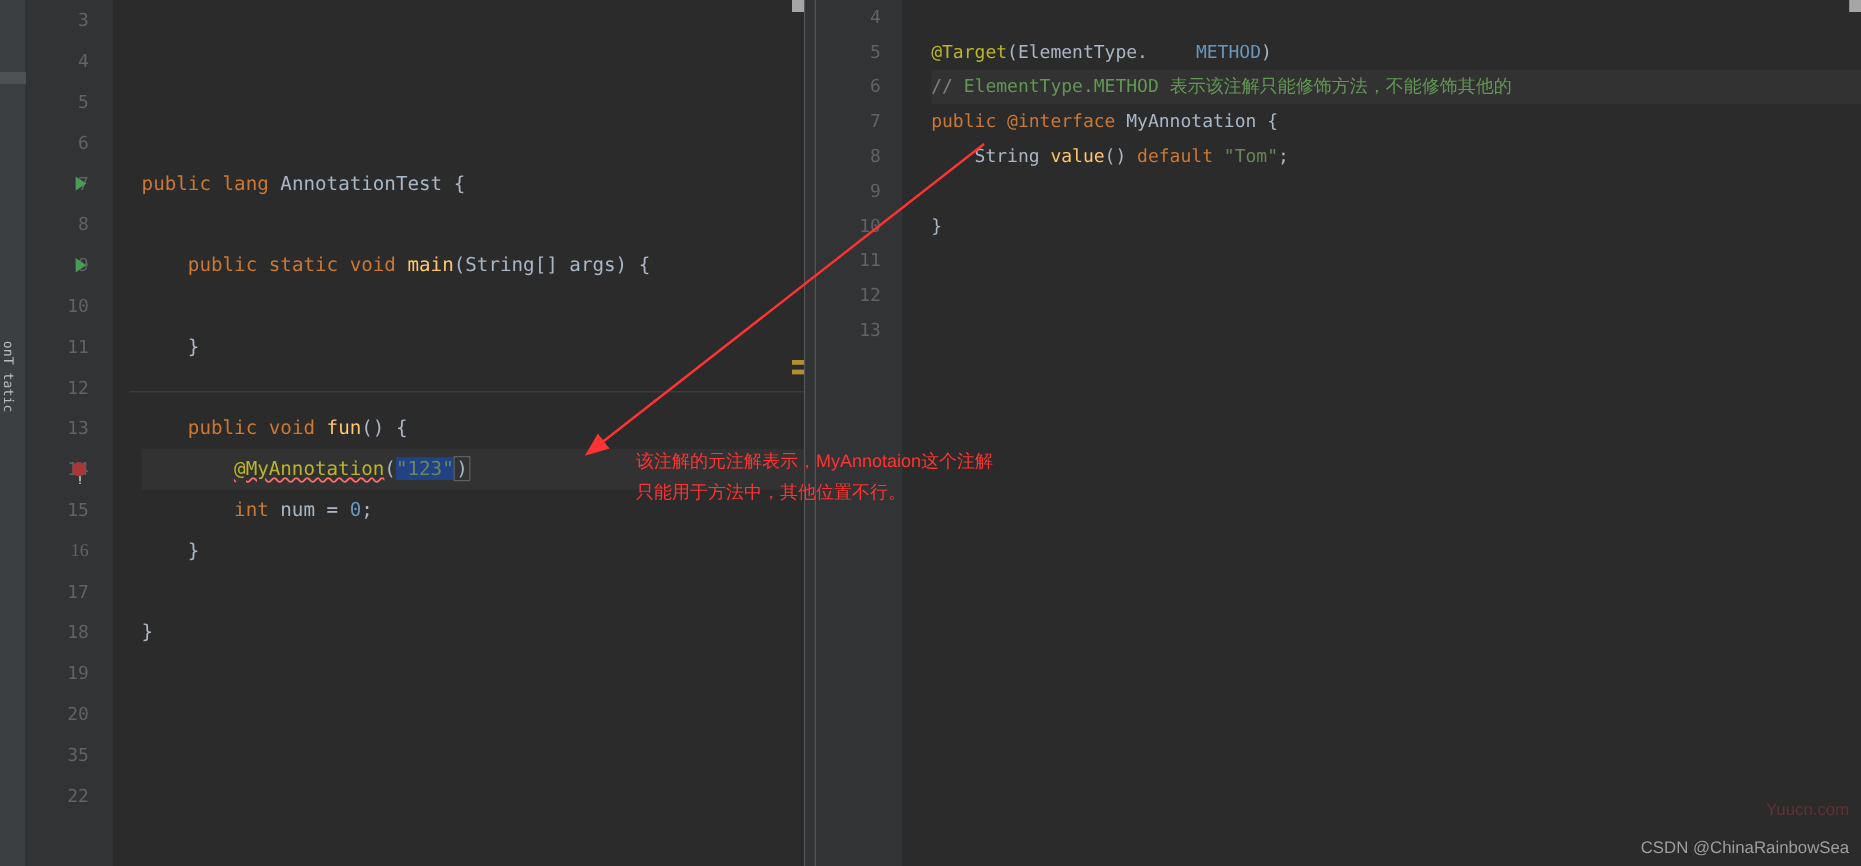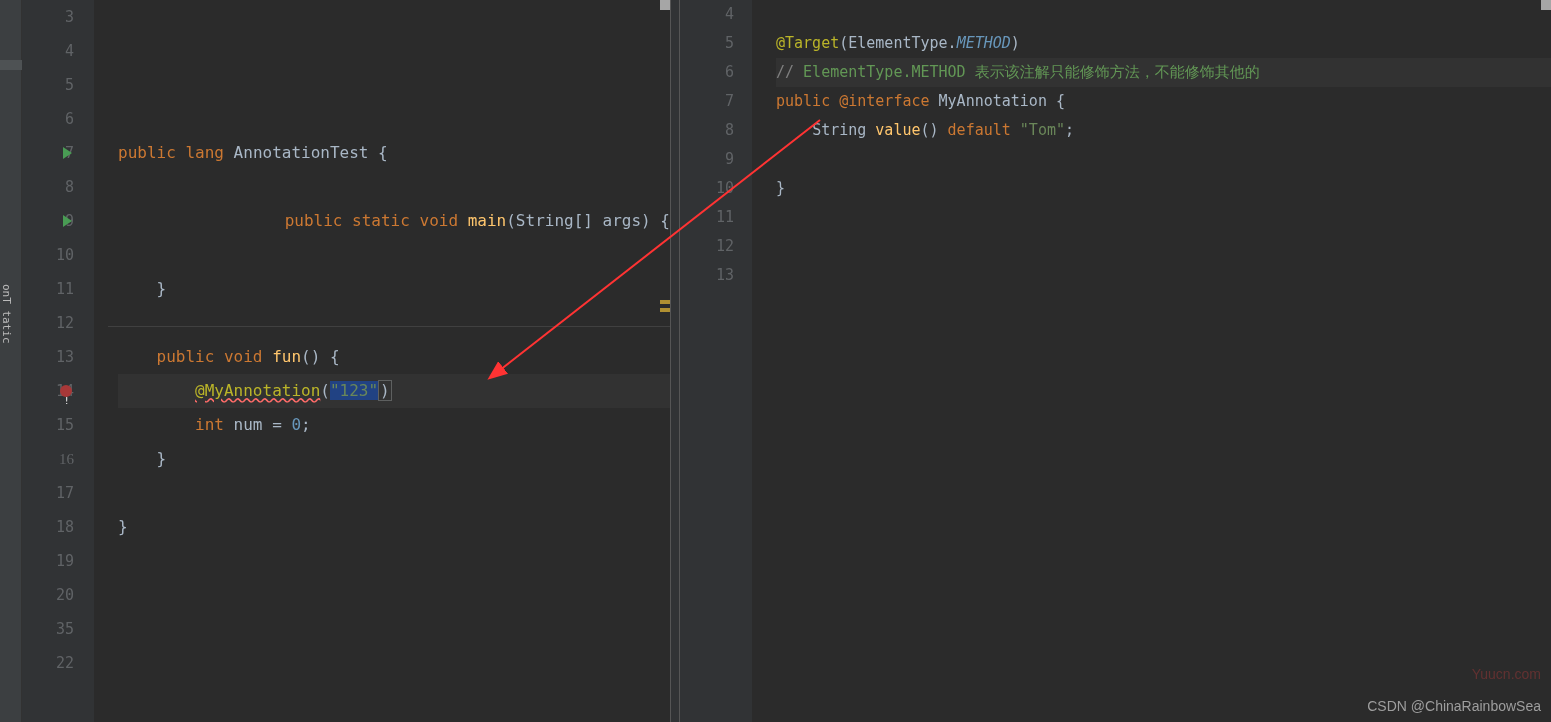--- a/index.html
+++ b/index.html
@@ -259,21 +259,21 @@
           <div style="height: 34px; position: relative;"></div>
         </div>
       <div class="code-content" id="code-left">
         <div class="method-separator" style="top:326px;"></div>
       <div class="code-line" style="height: 34px; line-height: 34px;"><span></span></div>
           <div class="code-line" style="height: 34px; line-height: 34px;"><span></span></div>
           <div class="code-line" style="height: 34px; line-height: 34px;"><span></span></div>
           <div class="code-line" style="height: 34px; line-height: 34px;"><span></span></div>
           <div class="code-line" style="height: 34px; line-height: 34px;"><span></span><span class="kw">public </span><span class="kw">lang </span><span class="cls">AnnotationTest </span><span class="">{</span></div>
           <div class="code-line" style="height: 34px; line-height: 34px;"><span></span></div>
-          <div class="code-line" style="height: 34px; line-height: 34px; text-align: right;"><span>    </span><span class="kw">public </span><span class="kw">static </span><span class="kw">void </span><span class="method">main</span><span class="">(</span><span class="cls">String</span><span class="">[] </span><span class="cls">args</span><span class="">) {</span></div>
+          <div class="code-line" style="height: 34px; line-height: 34px;"><span>    </span><span class="kw">public </span><span class="kw">static </span><span class="kw">void </span><span class="method">main</span><span class="">(</span><span class="cls">String</span><span class="">[] </span><span class="cls">args</span><span class="">) {</span></div>
           <div class="code-line" style="height: 34px; line-height: 34px;"><span></span></div>
           <div class="code-line" style="height: 34px; line-height: 34px;"><span>    </span><span class="">}</span></div>
           <div class="code-line" style="height: 34px; line-height: 34px;"><span></span></div>
           <div class="code-line" style="height: 34px; line-height: 34px;"><span>    </span><span class="kw">public </span><span class="kw">void </span><span class="method">fun</span><span class="">() {</span></div>
           <div class="code-line cursor-line" style="height: 34px; line-height: 34px;"><span>        </span><span class="ann error-underline">@MyAnnotation</span><span class="">(</span><span class="str selection">"123"</span><span class="caret-border">)</span></div>
           <div class="code-line" style="height: 34px; line-height: 34px;"><span>        </span><span class="kw">int </span><span class="cls">num = </span><span class="num">0</span><span class="">;</span></div>
           <div class="code-line" style="height: 34px; line-height: 34px;"><span>    </span><span class="">}</span></div>
           <div class="code-line" style="height: 34px; line-height: 34px;"><span></span></div>
           <div class="code-line" style="height: 34px; line-height: 34px;"><span></span><span class="">}</span></div>
           <div class="code-line" style="height: 34px; line-height: 34px;"><span></span></div>
@@ -312,21 +312,21 @@
           <div style="height: 29px; position: relative;"></div>
           <div style="height: 29px; position: relative;"></div>
           <div style="height: 29px; position: relative;"></div>
           <div style="height: 29px; position: relative;"></div>
           <div style="height: 29px; position: relative;"></div>
           <div style="height: 29px; position: relative;"></div>
           <div style="height: 29px; position: relative;"></div>
         </div>
       <div class="code-content" id="code-right">
           <div class="code-line" style="height: 29px; line-height: 29px; font-size: 15px;"><span></span></div>
-          <div class="code-line" style="height: 29px; line-height: 29px; font-size: 15px;"><span></span><span class="ann">@Target</span><span class="">(</span><span class="cls">ElementType</span><span class="">.</span><span class="num" style="font-style: italic;">METHOD</span><span class="">)</span></div>
+          <div class="code-line" style="height: 29px; line-height: 29px; font-size: 15px;"><span></span><span class="ann">@Target</span><span class="">(</span><span class="cls">ElementType</span><span class="">.</span><span class="num" style=" margin-left: 40px;">METHOD</span><span class="">)</span></div>
           <div class="code-line cursor-line" style="height: 29px; line-height: 29px; font-size: 15px;"><span></span><span class="comment">// </span><span class="comment-green">ElementType.METHOD </span><span class="comment-green">表示该注解只能修饰方法，不能修饰其他的</span></div>
           <div class="code-line" style="height: 29px; line-height: 29px; font-size: 15px;"><span></span><span class="kw">public </span><span class="kw">@interface </span><span class="cls">MyAnnotation </span><span class="">{</span></div>
           <div class="code-line" style="height: 29px; line-height: 29px; font-size: 15px;"><span>    </span><span class="cls">String </span><span class="method">value</span><span class="">() </span><span class="kw">default </span><span class="str">"Tom"</span><span class="">;</span></div>
           <div class="code-line" style="height: 29px; line-height: 29px; font-size: 15px;"><span></span></div>
           <div class="code-line" style="height: 29px; line-height: 29px; font-size: 15px;"><span></span><span class="">}</span></div>
           <div class="code-line" style="height: 29px; line-height: 29px; font-size: 15px;"><span></span></div>
         </div>
     </div>
     <div class="right-scroll-marks">
       <div class="scroll-mark sm-block"></div>
@@ -338,16 +338,18 @@
 <svg class="arrow-svg" width="400" height="290">
   <defs>
     <marker id="arrowhead" markerWidth="10" markerHeight="8" refX="2" refY="4" orient="auto">
       <polygon points="0 0, 10 4, 0 8" fill="#ff3333"></polygon>
     </marker>
   </defs>
   <line x1="360" y1="20" x2="40" y2="270" stroke="#ff3333" stroke-width="2" marker-end="url(#arrowhead)"></line>
 </svg>
 
 <div class="annotation-overlay">
+  <div>该注解的元注解表示，MyAnnotaion这个注解</div>
+  <div>只能用于方法中，其他位置不行。</div>
 </div>
 
 <div class="watermark2">Yuucn.com</div>
 <div class="watermark">CSDN @ChinaRainbowSea</div>
 
 </body></html>

